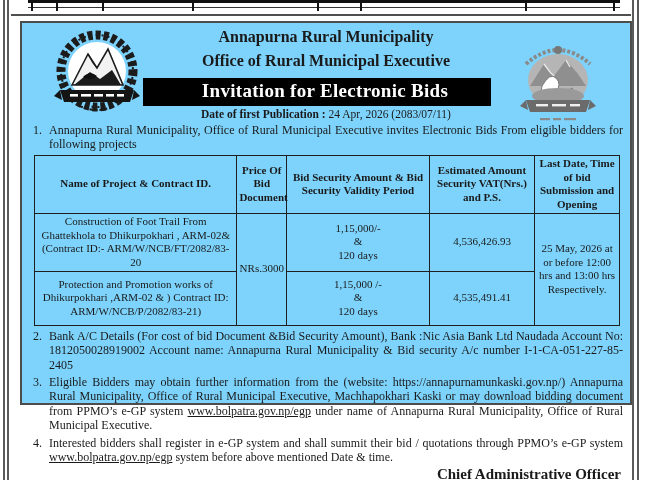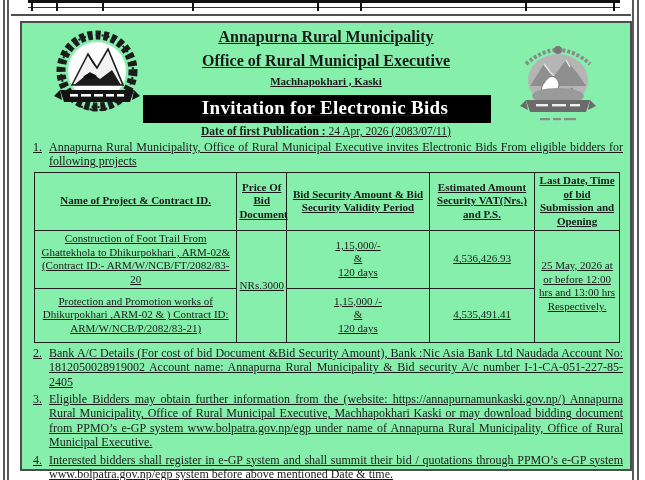--- a/index.html
+++ b/index.html
@@ -16,22 +16,22 @@
     border-left:2px solid #5a5a5a; border-right:2px solid #5a5a5a; }
   .frame-right { position:absolute; left:632px; top:0; height:480px; width:7px;
     border-left:2px solid #5a5a5a; border-right:2px solid #5a5a5a; }
   
   .top-remnant { position:absolute; left:28px; top:0; width:592px; height:8px;
     border-top:3px solid #111; border-bottom:1.5px solid #333; }
   .top-remnant .tick { position:absolute; top:0; width:1.5px; height:8px; background:#111; }
   .separator { position:absolute; left:11px; top:14px; width:620px; border-top:2px solid #4f4f4f; }
 
   
-  .doc { position:absolute; left:20px; top:21px; width:612px; height:450px;
-    border:2px solid #4d4d4d; background:#86efac; padding:3px 3px 0 3px;text-decoration:underline; }
+  .doc { position:absolute; left:20px; top:21px; width:612px; height:384px;
+    border:2px solid #4d4d4d; background:#7dd3fc; padding:3px 3px 0 3px; }
 
   .logo { position:absolute; }
   .logo-left { left:28px; top:7px; }
   .logo-right { left:492px; top:11px; }
 
   .hdr { text-align:center; }
   .hdr .t1 { font-size:16px; font-weight:bold; margin-top:2px; }
   .hdr .t2 { font-size:16px; font-weight:bold; margin-top:6px; }
   .hdr .t3 { font-size:11px; font-weight:bold; margin-top:5px; }
   .banner { width:348px; margin:8px 0 0 118px; background:#000; color:#fff;
@@ -124,21 +124,20 @@
         <rect x="26" y="84" width="10" height="2.2"></rect>
         <rect x="39" y="84" width="8" height="2.2"></rect>
         <rect x="50" y="84" width="12" height="2.2"></rect>
       </g>
     </svg>
   </div>
 
   <div class="hdr">
     <div class="t1">Annapurna Rural Municipality</div>
     <div class="t2">Office of Rural Municipal Executive</div>
-    <div class="t3">Machhapokhari , Kaski</div>
     <div class="banner">Invitation for Electronic Bids</div>
     <div class="pubdate">
       <span class="lbl">Date of first Publication :</span>
       <span>24 Apr, 2026 (2083/07/11)</span>
     </div>
   </div>
 
   <div class="item">
     <span class="num">1.</span>
     <span class="txt">Annapurna Rural Municipality, Office of Rural Municipal Executive invites Electronic Bids From eligible bidders for following projects</span>

